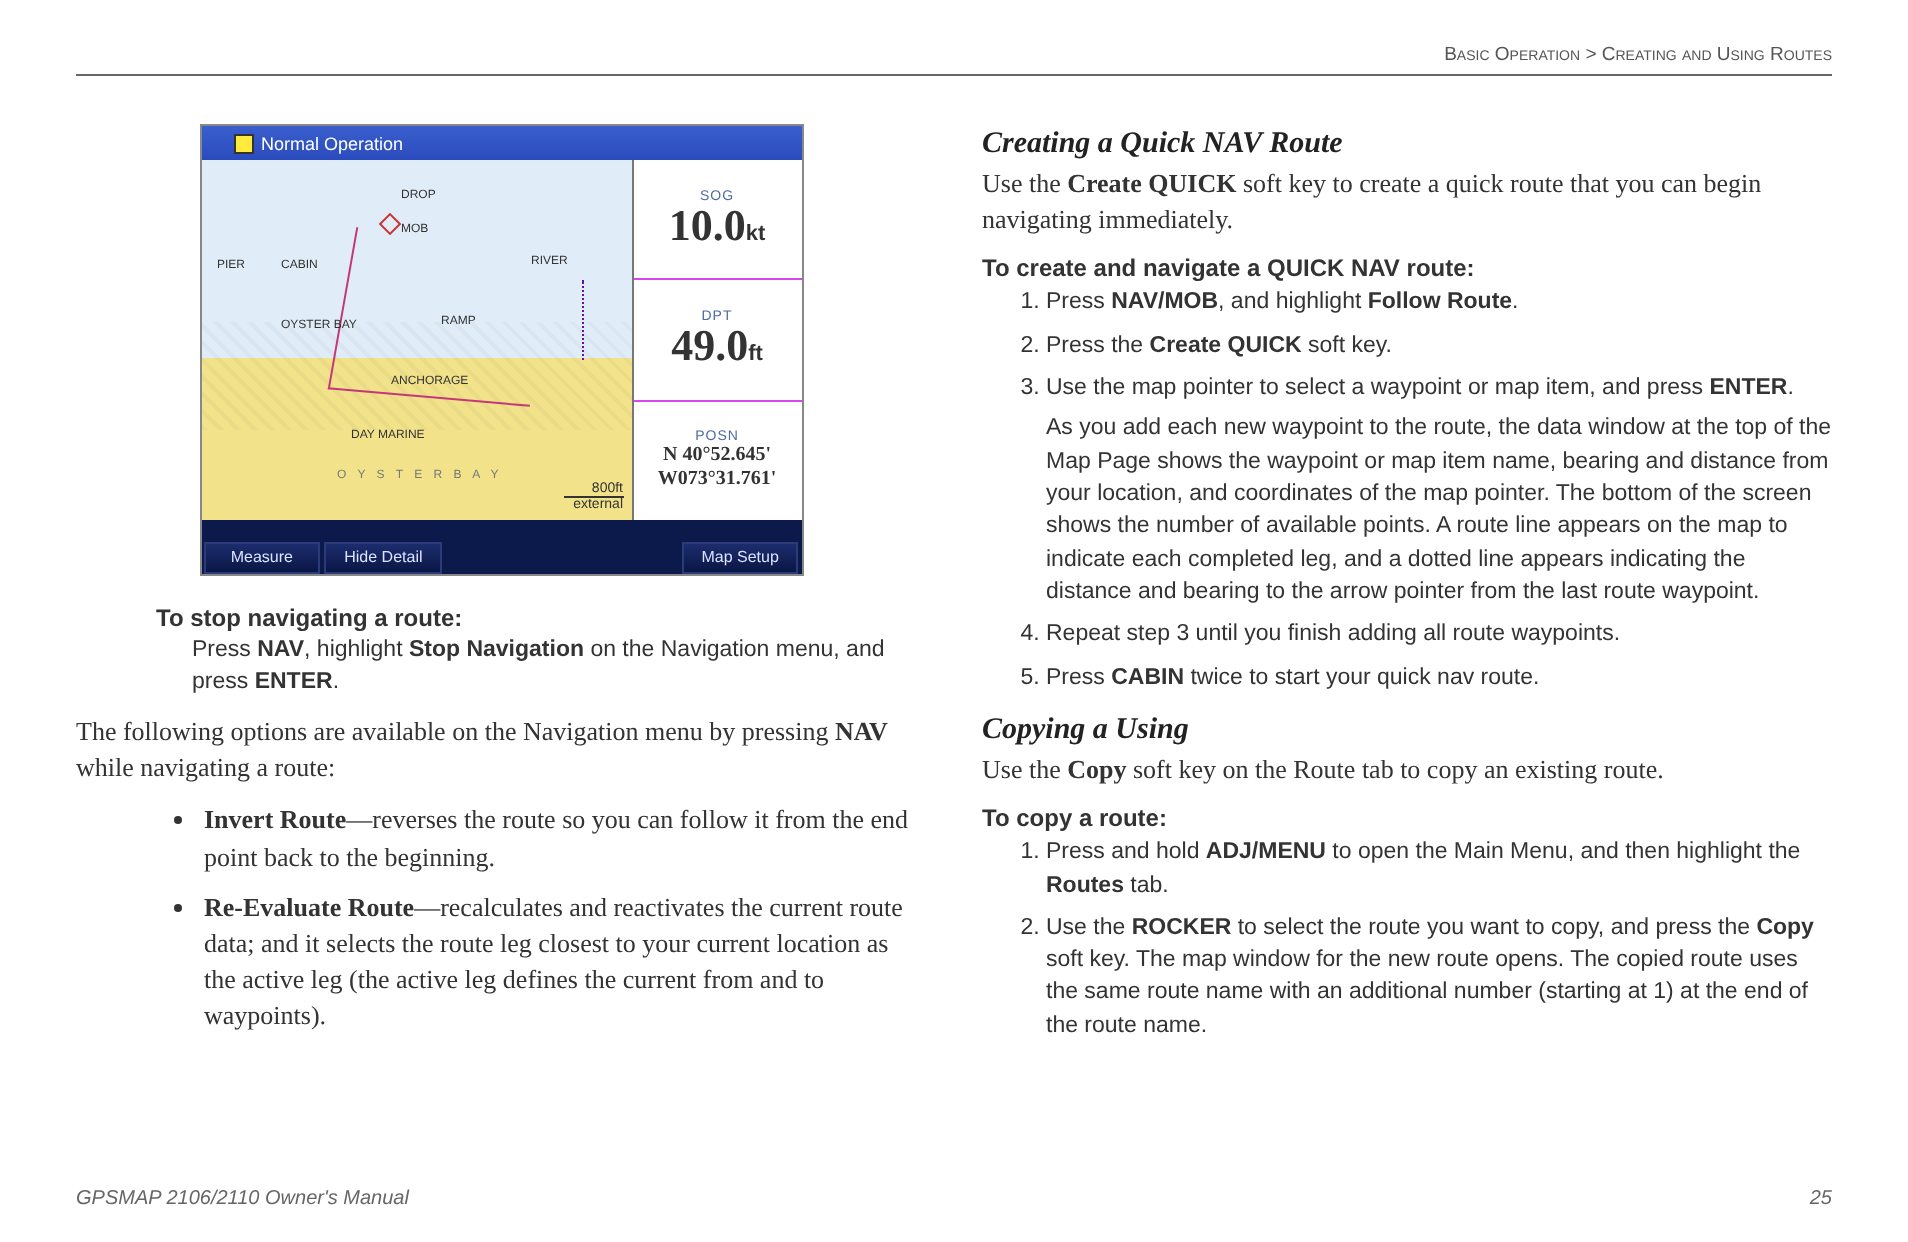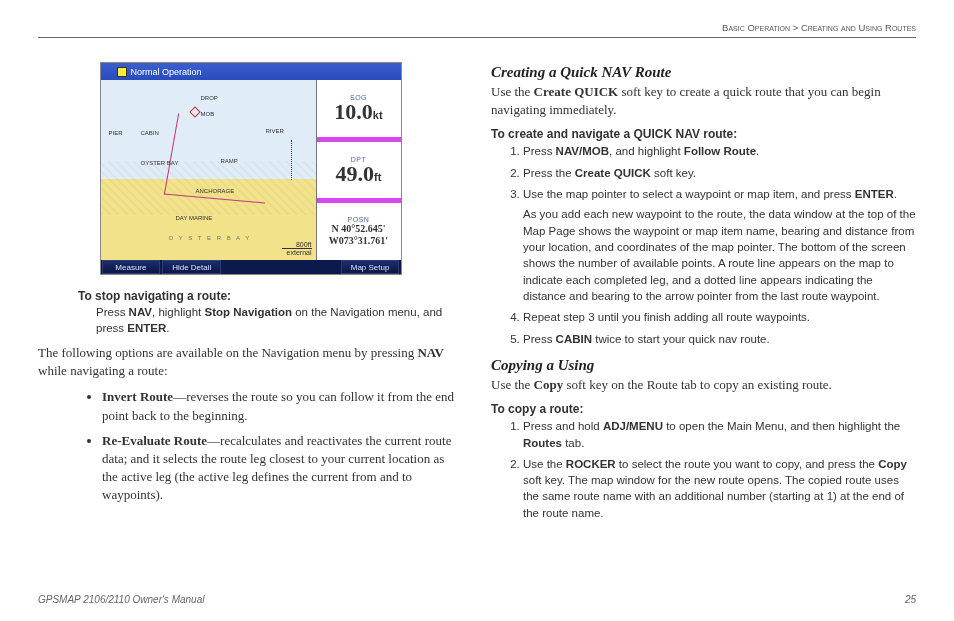--- a/index.html
+++ b/index.html
@@ -91,31 +91,31 @@
   .scale {
     position:absolute; right:4px; bottom:4px; font-size:7px; text-align:right; color:#333;
   }
   .side-panel {
     width: 84px;
     background: #fff;
     display: flex; flex-direction: column;
   }
   .field {
     flex: 1;
-    border-bottom: 5px solid #d946ef;
+    border-bottom: 1px solid #d946ef;
     padding: 2px 3px;
     text-align: center;
     display:flex; flex-direction:column; justify-content:center;
   }
   .field:last-child{border-bottom:none;}
   .field .big { font-family: "Times New Roman", serif; font-weight: bold; font-size: 22px; line-height:1; }
   .field .unit { font-size: 11px; font-weight:bold; }
   .field .posn { font-family:"Times New Roman",serif; font-weight:bold; font-size:10px; line-height:1.2; }
   .softkeys {
-    display:flex; background:#0b1a4a; height:14px;
+    display:flex; background:#0b1a4a; height:27px;align-items:flex-end;
   }
   .softkeys div{
     flex:1; color:#dbe3ff; font-size:8px; text-align:center; line-height:14px;
     border:1px solid #2a3b7a; margin:0 1px;
     background:linear-gradient(#1c2d6e,#0a1645);
   }
   .softkeys .blank{background:#0b1a4a;border:none;}
   
   .proc-title { font-weight: bold; font-size: 12px; margin: 6px 0 2px; }
   .proc-body { font-size: 11.5px; line-height: 1.35; margin-left: 18px; }

